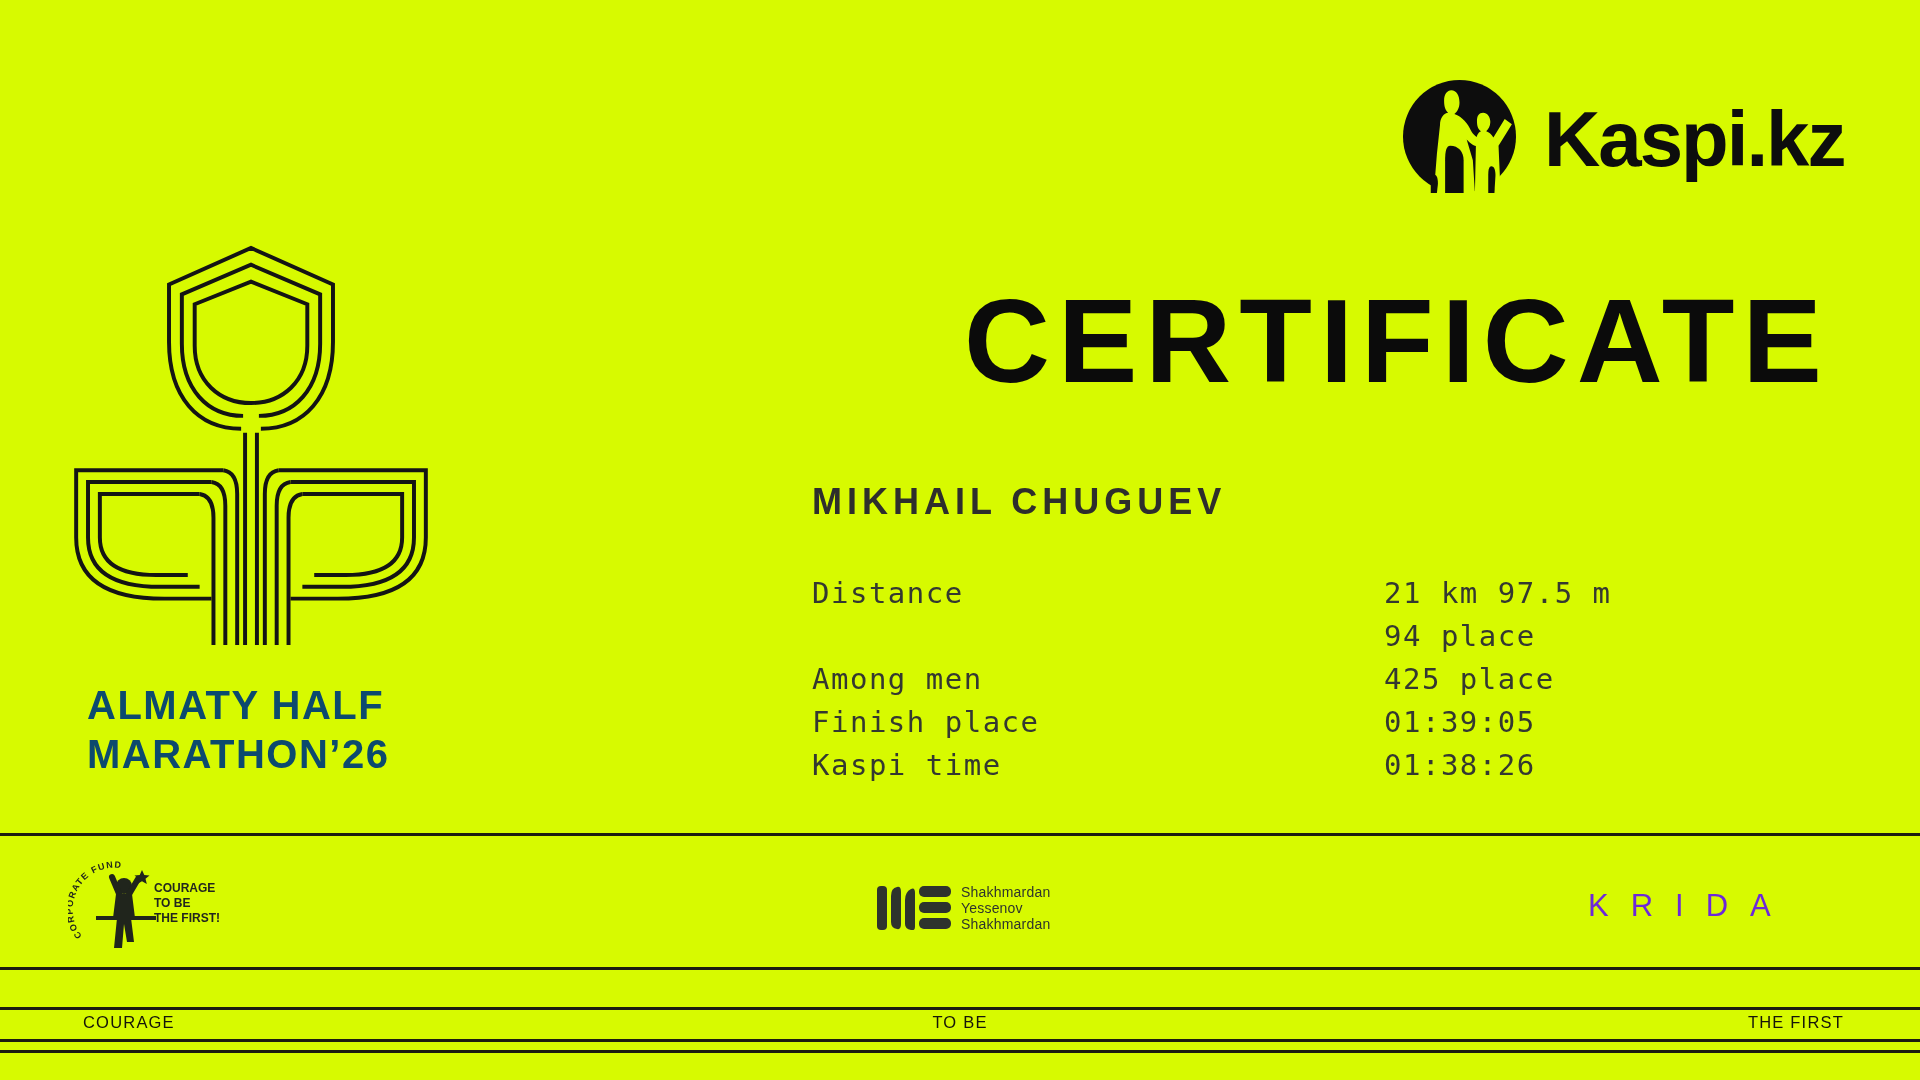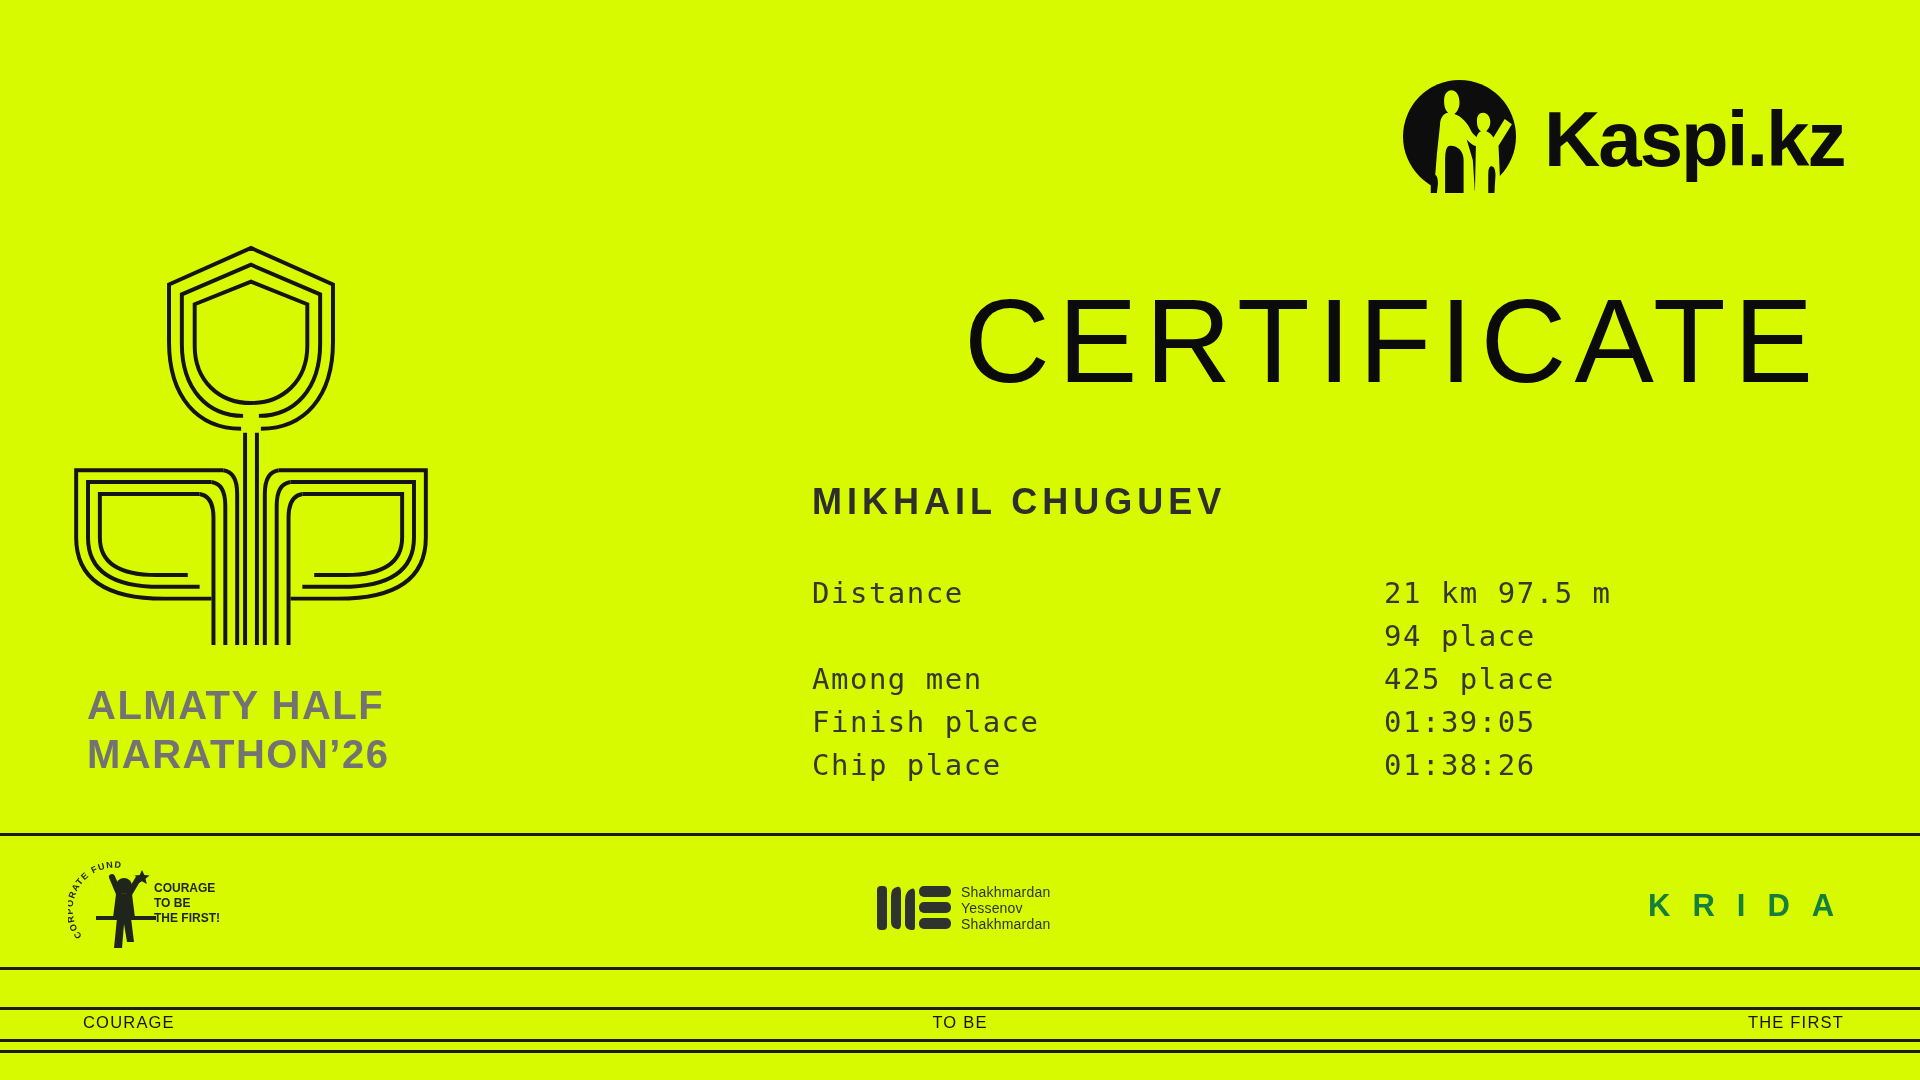--- a/index.html
+++ b/index.html
@@ -13,21 +13,21 @@
   .kaspi-icon{position:absolute;left:1403px;top:80px;width:113px;height:113px;}
   .kaspi-word{
     position:absolute;left:1544px;top:100px;
     font-size:78px;font-weight:700;letter-spacing:-2px;line-height:1;
     color:#0d0d0d;
   }
 
   
   .cert-title{
     position:absolute;left:964px;top:281px;
-    font-size:119px;font-weight:400;letter-spacing:8px;line-height:1;
+    font-size:119px;font-weight:700;letter-spacing:8px;line-height:1;
     color:#0b0b0b;white-space:nowrap;
   }
 
   
   .recipient{
     position:absolute;left:812px;top:484px;
     font-size:36px;font-weight:700;letter-spacing:5px;line-height:1;
     color:#2e2e2c;white-space:nowrap;
   }
 
@@ -42,44 +42,44 @@
   .stat-label{position:absolute;left:0;top:0;}
   .stat-value{position:absolute;left:572px;top:0;}
 
   
   .tulip{position:absolute;left:73px;top:245px;width:356px;height:405px;}
   .tulip path{fill:none;stroke:#141414;stroke-width:4;}
 
   .event-name{
     position:absolute;left:87px;top:681px;
     font-size:40px;font-weight:600;letter-spacing:1.5px;line-height:49px;
-    color:#737373;white-space:nowrap;
+    color:#0c4a6e;white-space:nowrap;
   }
 
   
   .rule{position:absolute;left:0;width:1920px;height:3px;background:#1c1c10;}
   .rule-a{top:833px;}
   .rule-b{top:967px;}
   .rule-c{top:1007px;}
   .rule-d{top:1039px;}
   .rule-e{top:1050px;}
 
   
   .corp-fund{position:absolute;left:68px;top:860px;width:210px;height:100px;}
   .yessenov{position:absolute;left:840px;top:884px;width:260px;height:56px;margin-left:37px;}
   .yessenov-mark{position:absolute;left:0;top:2px;width:74px;height:44px;}
   .yessenov-text{
     position:absolute;left:84px;top:0px;
     font-size:14px;font-weight:500;line-height:16px;letter-spacing:0.2px;
     color:#2e332d;
   }
   .krida{
-    position:absolute;left:1648px;top:890px;
-    font-size:31px;font-weight:700;letter-spacing:22px;line-height:1;
-    color:#15803d;white-space:nowrap;
+    position:absolute;left:1588px;top:890px;
+    font-size:31px;font-weight:400;letter-spacing:22px;line-height:1;
+    color:#6d28d9;white-space:nowrap;
   }
 
   
   .strip-text{
     position:absolute;top:1014px;
     font-size:16.5px;font-weight:500;letter-spacing:1.2px;line-height:1;
     color:#15150a;
   }
   .strip-left{left:83px;}
   .strip-center{left:0;width:1920px;text-align:center;}
@@ -122,21 +122,21 @@
     </div>
     <div class="stat-row">
       <span class="stat-label">Among men</span>
       <span class="stat-value">425 place</span>
     </div>
     <div class="stat-row">
       <span class="stat-label">Finish place</span>
       <span class="stat-value">01:39:05</span>
     </div>
     <div class="stat-row">
-      <span class="stat-label">Chip place</span>
+      <span class="stat-label">Kaspi time</span>
       <span class="stat-value">01:38:26</span>
     </div>
   </div>
 
   <svg class="tulip" viewBox="0 0 360 410">
 
     <path d="M 170,186 C 126,186 97,154 97,98 L 97,40 L 180,3 L 263,40 L 263,98 C 263,154 234,186 190,186"></path>
     <path d="M 172,173 C 136,173 110,146 110,100 L 110,50 L 180,20 L 250,50 L 250,100 C 250,146 224,173 188,173"></path>
     <path d="M 180,160 C 148,160 123,138 123,102 L 123,60 L 180,37 L 237,60 L 237,102 C 237,138 212,160 180,160 Z"></path>
 

